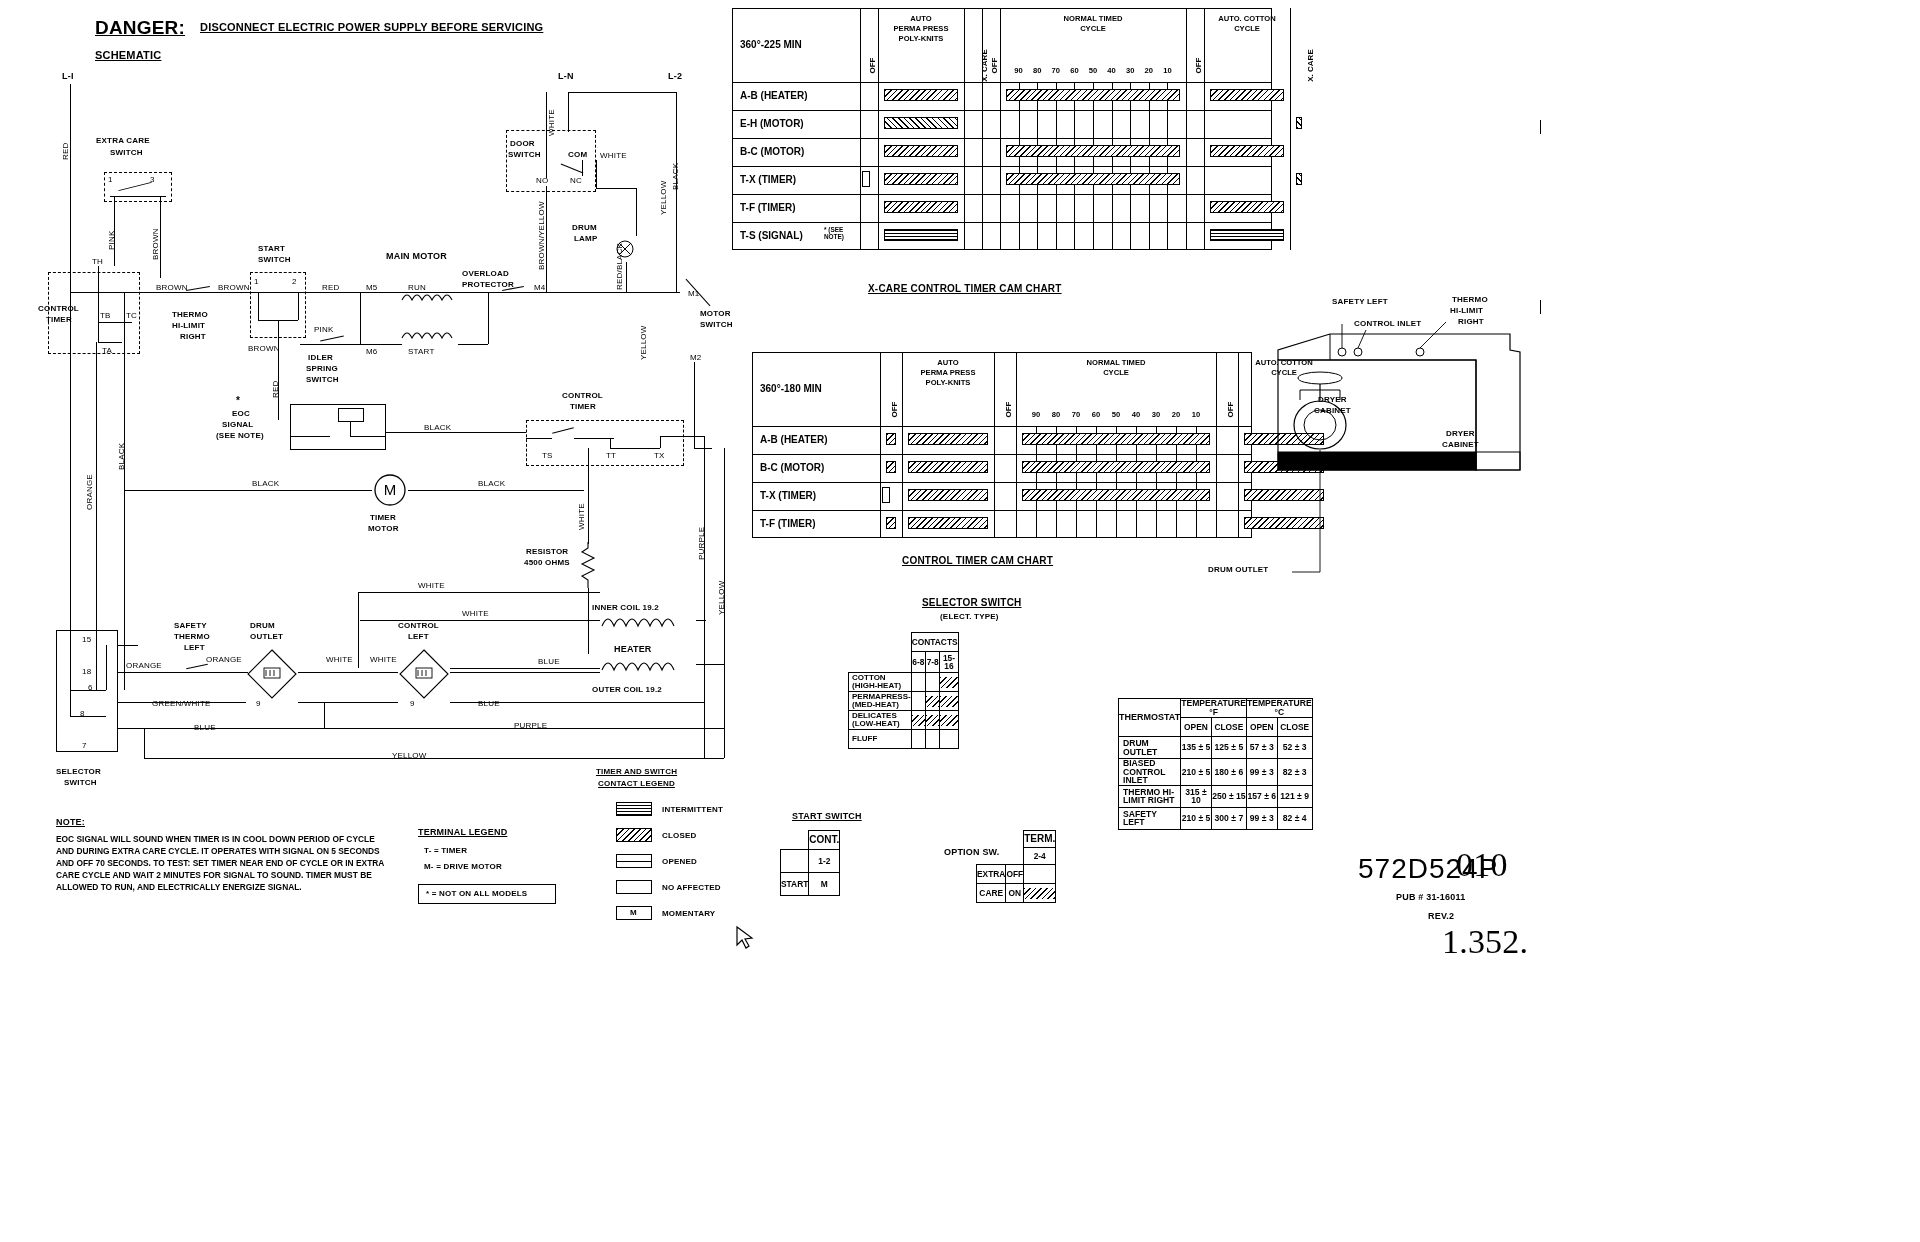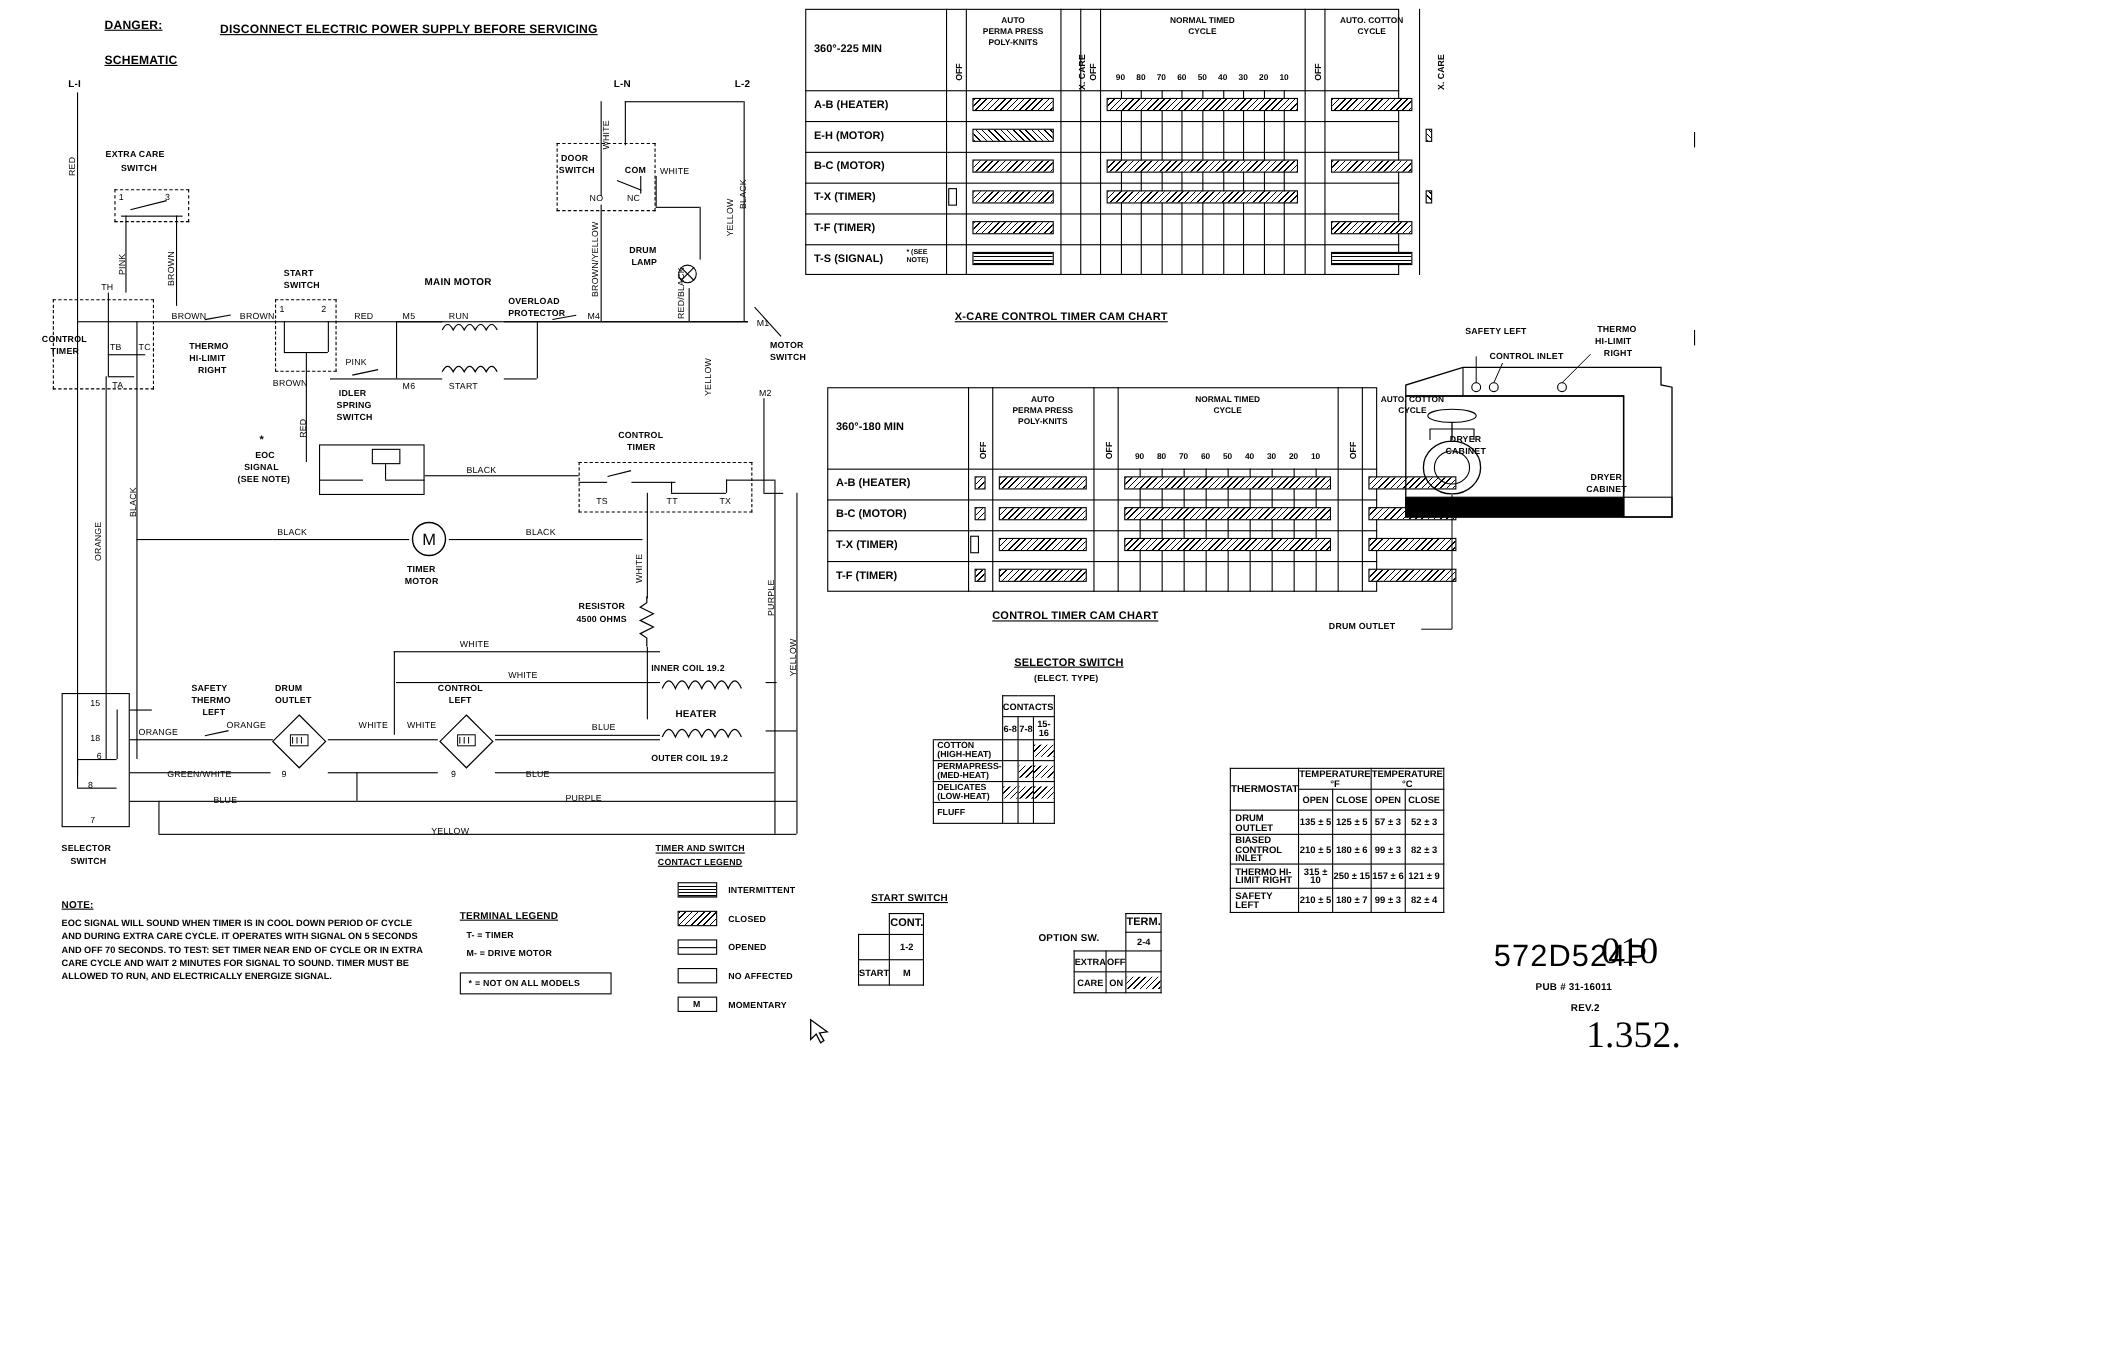--- a/index.html
+++ b/index.html
@@ -4,21 +4,21 @@
 <style>
   html,body{margin:0;padding:0;background:#ffffff;}
   body{width:1920px;height:1242px;position:relative;overflow:hidden;font-family:"Liberation Sans",sans-serif;color:#000;}
   #sheet{position:absolute;left:0;top:0;width:1545px;height:1010px;background:#fff;}
   .abs{position:absolute;}
   .t{position:absolute;font-family:"Liberation Sans",sans-serif;font-size:9px;letter-spacing:0.2px;white-space:nowrap;line-height:1;}
   .t9{font-size:9px;}
   .t8{font-size:8px;}
   .t10{font-size:10px;}
   .t11{font-size:11px;}
-  .t13{font-size:11px;}
+  .t13{font-size:19px;}
   .b{font-weight:bold;}
   .u{text-decoration:underline;}
   .rot{transform-origin:0 0;transform:rotate(-90deg);}
   .ln{position:absolute;background:#000;}
   .h{height:1px;}
   .v{width:1px;}
   .box{position:absolute;border:1px solid #000;box-sizing:border-box;}
   .dbox{position:absolute;border:1px dashed #000;box-sizing:border-box;}
   table.grid{border-collapse:collapse;position:absolute;}
   table.grid td,table.grid th{border:1px solid #000;font-size:8px;padding:0;text-align:center;font-family:"Liberation Sans",sans-serif;line-height:1;}
@@ -619,21 +619,21 @@
           <tr>
             <td style="text-align:left;padding-left:4px;font-weight:bold;font-size:8.6px;height:21px;">THERMO HI-LIMIT RIGHT</td>
             <td style="font-weight:bold;font-size:8.6px;height:21px;">315  ± 10</td>
             <td style="font-weight:bold;font-size:8.6px;height:21px;">250  ± 15</td>
             <td style="font-weight:bold;font-size:8.6px;height:21px;">157  ± 6</td>
             <td style="font-weight:bold;font-size:8.6px;height:21px;">121  ± 9</td>
           </tr>
           <tr>
             <td style="text-align:left;padding-left:4px;font-weight:bold;font-size:8.6px;height:21px;">SAFETY LEFT</td>
             <td style="font-weight:bold;font-size:8.6px;height:21px;">210  ± 5</td>
-            <td style="font-weight:bold;font-size:8.6px;height:21px;">180  ± 7</td>
+            <td style="font-weight:bold;font-size:8.6px;height:21px;">300  ± 7</td>
             <td style="font-weight:bold;font-size:8.6px;height:21px;">99  ± 3</td>
             <td style="font-weight:bold;font-size:8.6px;height:21px;">82  ± 4</td>
           </tr>
         </tbody>
       </table>
     </div>
 
   <div class="abs" style="left:1270px;top:300px;width:260px;height:290px;">
     <svg width="260" height="290" style="position:absolute;left:0;top:0;">
 

